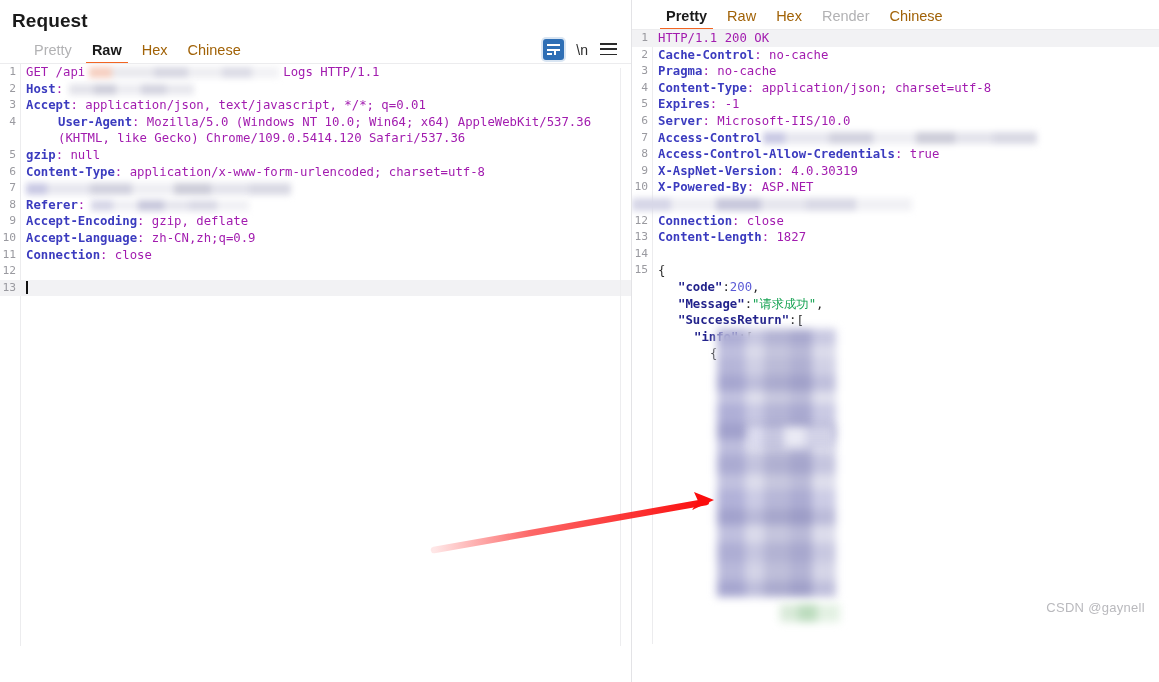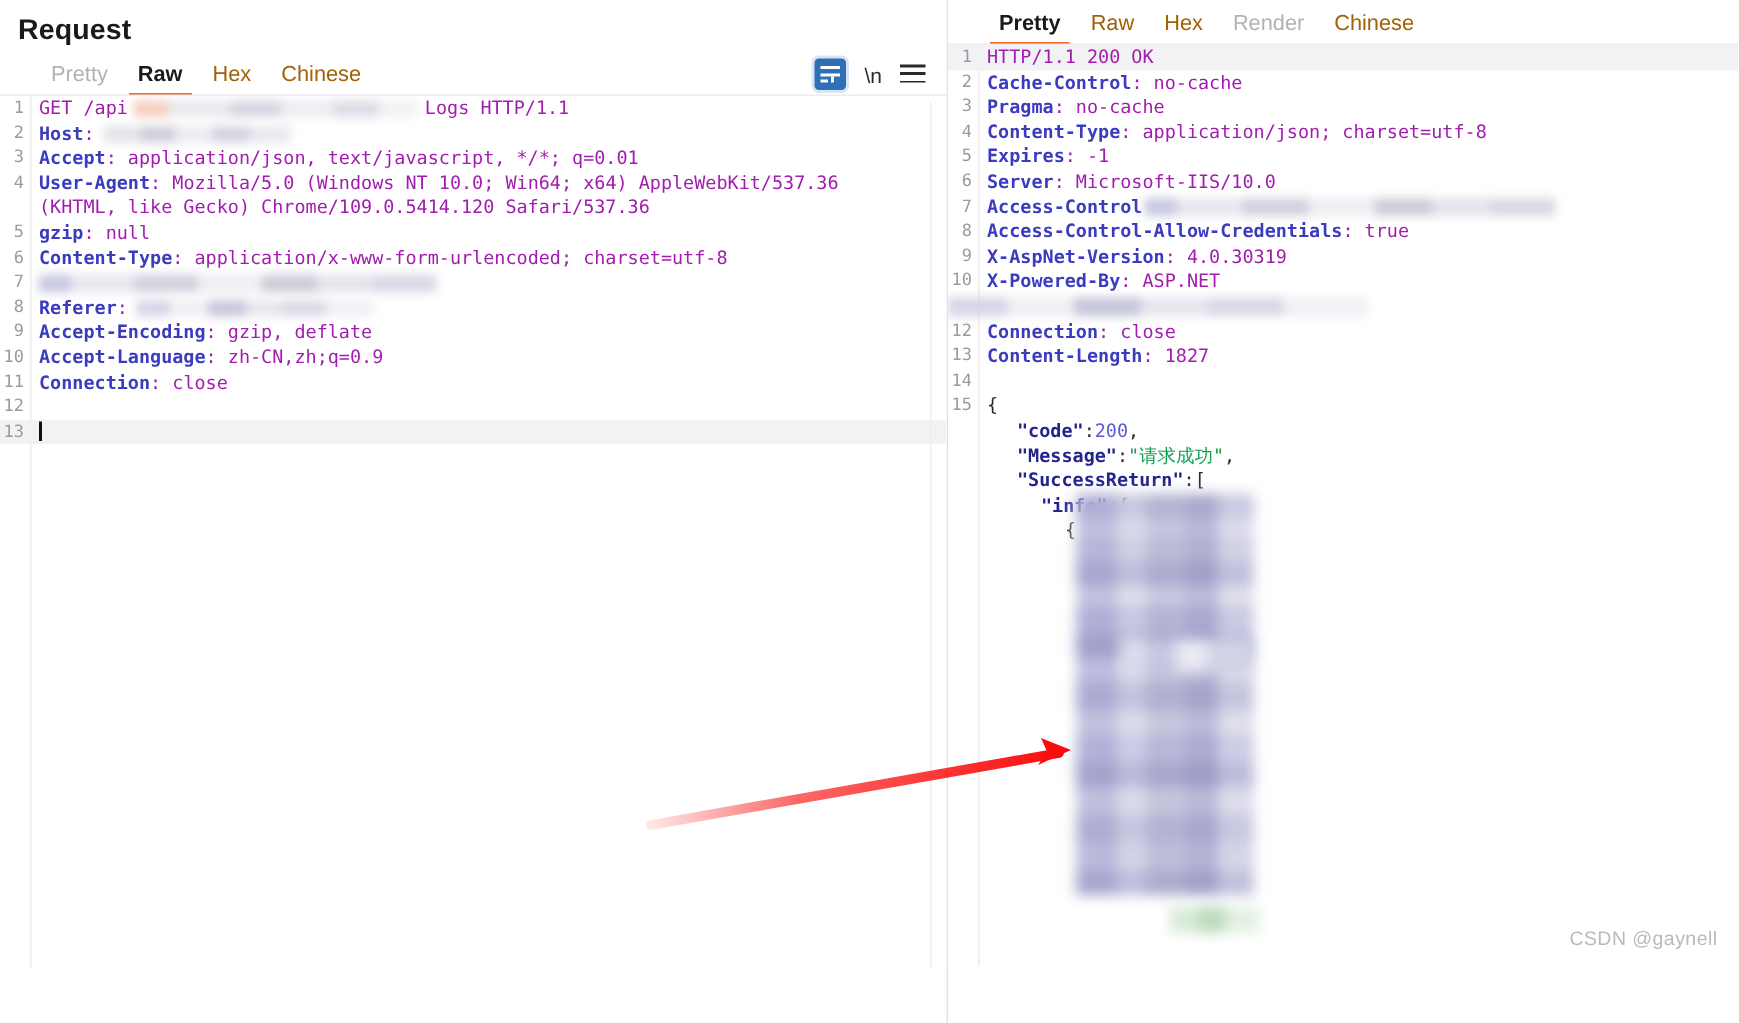--- a/index.html
+++ b/index.html
@@ -217,21 +217,21 @@
     position: absolute;
     filter: blur(4.4px);
     background-repeat: no-repeat;
     border-radius: 1px;
   }
 
   
   .watermark {
     position: absolute;
     right: 14px;
-    bottom: 13px;
+    bottom: 31px;
     font-size: 13px;
     color: #b9b9bd;
     letter-spacing: .3px;
     user-select: none;
   }
 
   
   .arrow-svg {
     position: absolute;
     left: 0; top: 0;
@@ -291,21 +291,21 @@
         <span class="ltext"><span class="hdr">Host</span><span class="val">:</span><span class="blur blur-b" style="width:125px;height:11px;margin-left:6px;"></span></span>
       </div>
 
       <div class="line">
         <span class="lno">3</span>
         <span class="ltext"><span class="hdr">Accept</span><span class="val">: application/json, text/javascript, */*; q=0.01</span></span>
       </div>
 
       <div class="line tall">
         <span class="lno">4</span>
-        <span class="ltext" style="white-space:pre-wrap;max-width:595px;"><span class="hdr">User-Agent</span><span class="val">: Mozilla/5.0 (Windows NT 10.0; Win64; x64) AppleWebKit/537.36 (KHTML, like Gecko) Chrome/109.0.5414.120 Safari/537.36</span></span>
+        <span class="ltext" style="white-space:pre-wrap;max-width:595px;margin-left:32px;"><span class="hdr">User-Agent</span><span class="val">: Mozilla/5.0 (Windows NT 10.0; Win64; x64) AppleWebKit/537.36 (KHTML, like Gecko) Chrome/109.0.5414.120 Safari/537.36</span></span>
       </div>
 
       <div class="line">
         <span class="lno">5</span>
         <span class="ltext"><span class="hdr">gzip</span><span class="val">: null</span></span>
       </div>
 
       <div class="line">
         <span class="lno">6</span>
         <span class="ltext"><span class="hdr">Content-Type</span><span class="val">: application/x-www-form-urlencoded; charset=utf-8</span></span>

